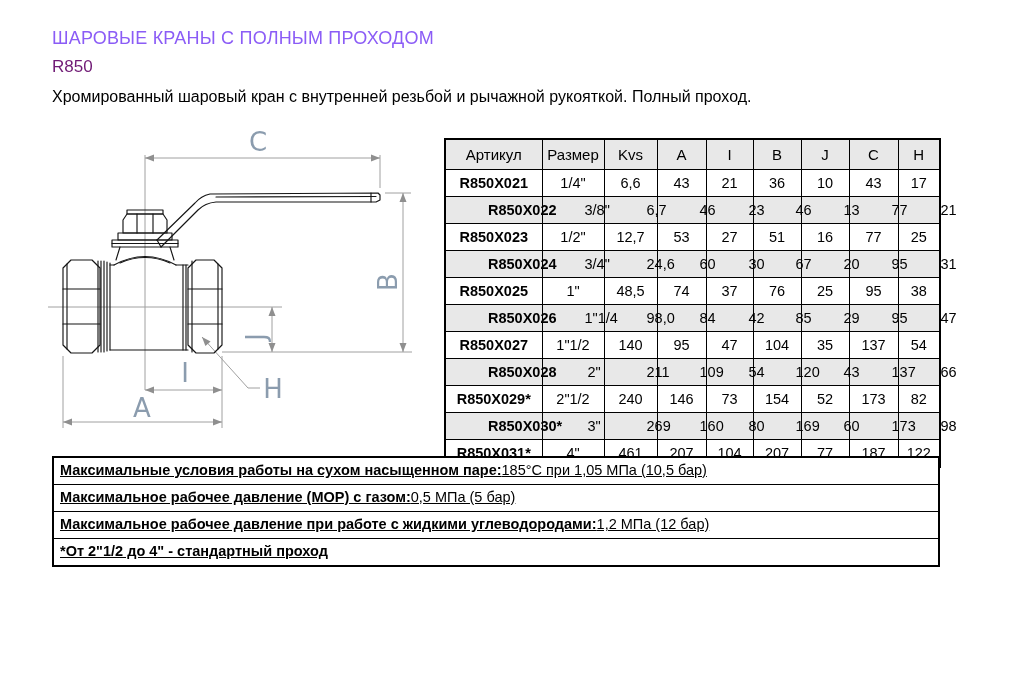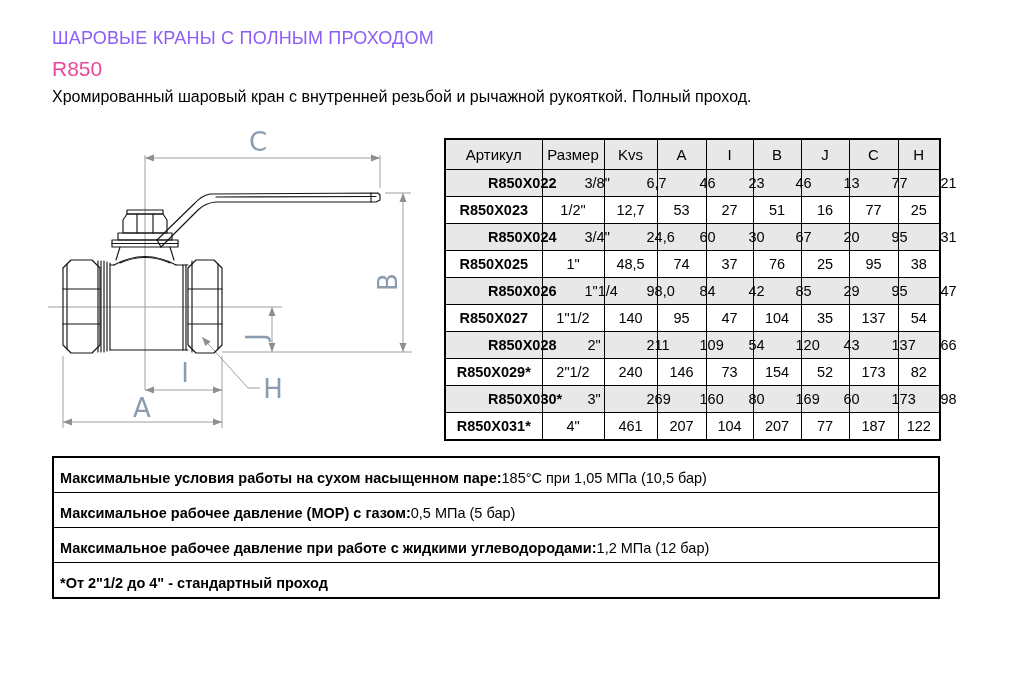--- a/index.html
+++ b/index.html
@@ -5,21 +5,21 @@
   html,body{margin:0;padding:0;background:#fff;}
   .page{
     position:relative;width:1020px;height:686px;background:#ffffff;
     font-family:"Liberation Sans",sans-serif;overflow:hidden;
   }
   .title{
     position:absolute;left:52px;top:28px;font-size:18px;letter-spacing:.2px;
     color:#8b5cf6;white-space:nowrap;
   }
   .model{
-    position:absolute;left:52px;top:57px;font-size:21px;color:#ec4899;
+    position:absolute;left:52px;top:57px;font-size:17px;color:#701a75;
   }
   .description{
     position:absolute;left:52px;top:88px;font-size:16px;color:#000;
     white-space:nowrap;
   }
   .drawing{position:absolute;left:40px;top:130px;}
 
   table.spec{
     position:absolute;left:444px;top:138px;border-collapse:collapse;
     table-layout:fixed;width:495px;border:2px solid #000;
@@ -34,21 +34,21 @@
   }
   table.spec tr.shaded td{background:#e8e8e8;padding-left:42px;}
   table.spec td.article{font-weight:bold;}
 
   table.notes{
     position:absolute;left:52px;top:456px;border-collapse:collapse;
     width:888px;border:2px solid #000;
   }
   table.notes td{
     border:1px solid #000;font-size:14.5px;line-height:21px;color:#000;
-    padding:10px 6px 3px 6px;text-align:left;background:#fff;
+    padding:2px 6px 3px 6px;text-align:left;background:#fff;text-decoration:underline;
   }
   table.notes td b{font-weight:bold;}
 
   .dim-line{stroke:#a0a0a0;stroke-width:1;fill:none;}
   .dim-arrow{fill:#8f8f8f;stroke:none;}
   .dim-label{fill:#8b9cae;font-family:"DejaVu Sans",sans-serif;font-size:26px;}
   .valve{stroke:#151515;stroke-width:1.15;fill:none;stroke-linejoin:round;stroke-linecap:round;}
 </style>
 </head>
 <body>
@@ -168,20 +168,31 @@
         <th>Kvs</th>
         <th>A</th>
         <th>I</th>
         <th>B</th>
         <th>J</th>
         <th>C</th>
         <th>H</th>
       </tr>
     </thead>
     <tbody>
+        <tr>
+          <td class="article">R850X021</td>
+          <td>1/4"</td>
+          <td>6,6</td>
+          <td>43</td>
+          <td>21</td>
+          <td>36</td>
+          <td>10</td>
+          <td>43</td>
+          <td>17</td>
+        </tr>
         <tr class="shaded">
           <td class="article">R850X022</td>
           <td>3/8"</td>
           <td>6,7</td>
           <td>46</td>
           <td>23</td>
           <td>46</td>
           <td>13</td>
           <td>77</td>
           <td>21</td>

